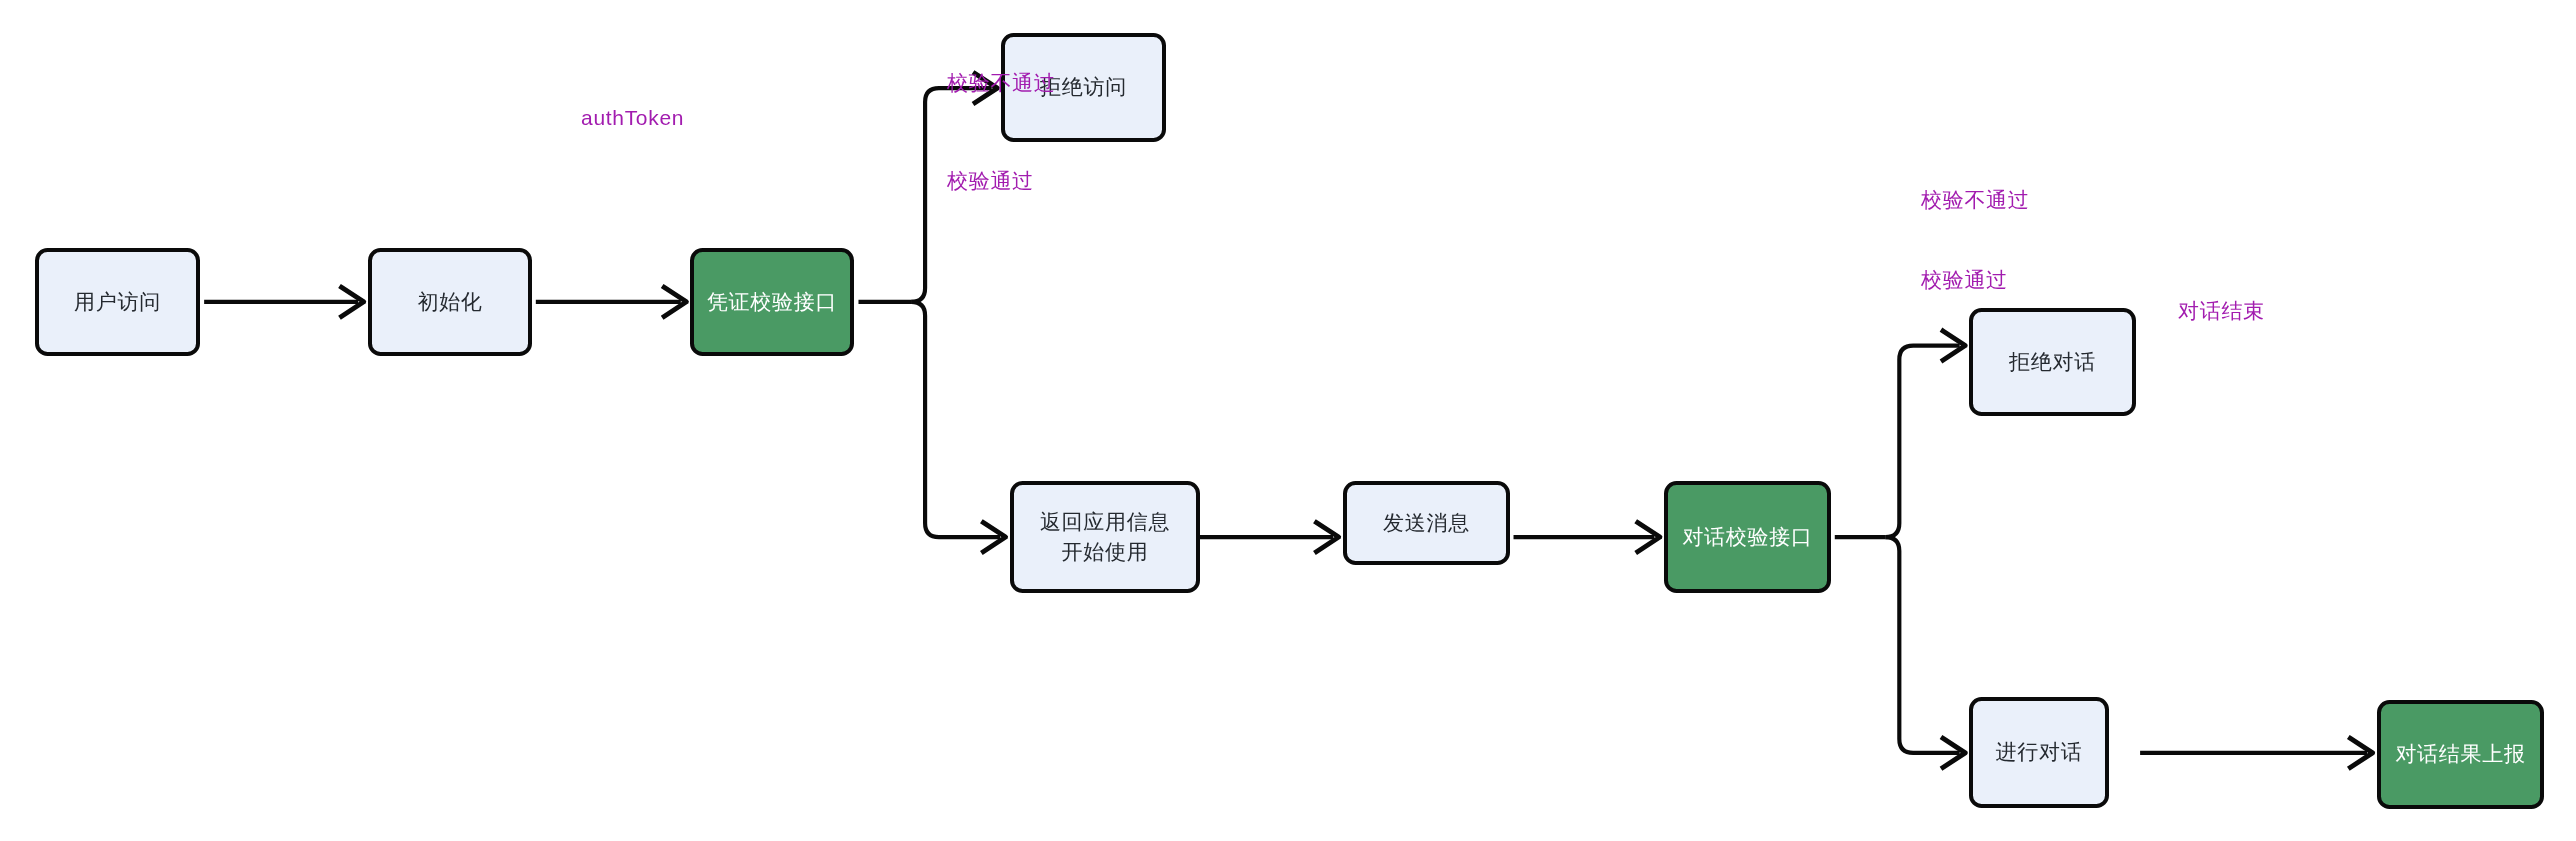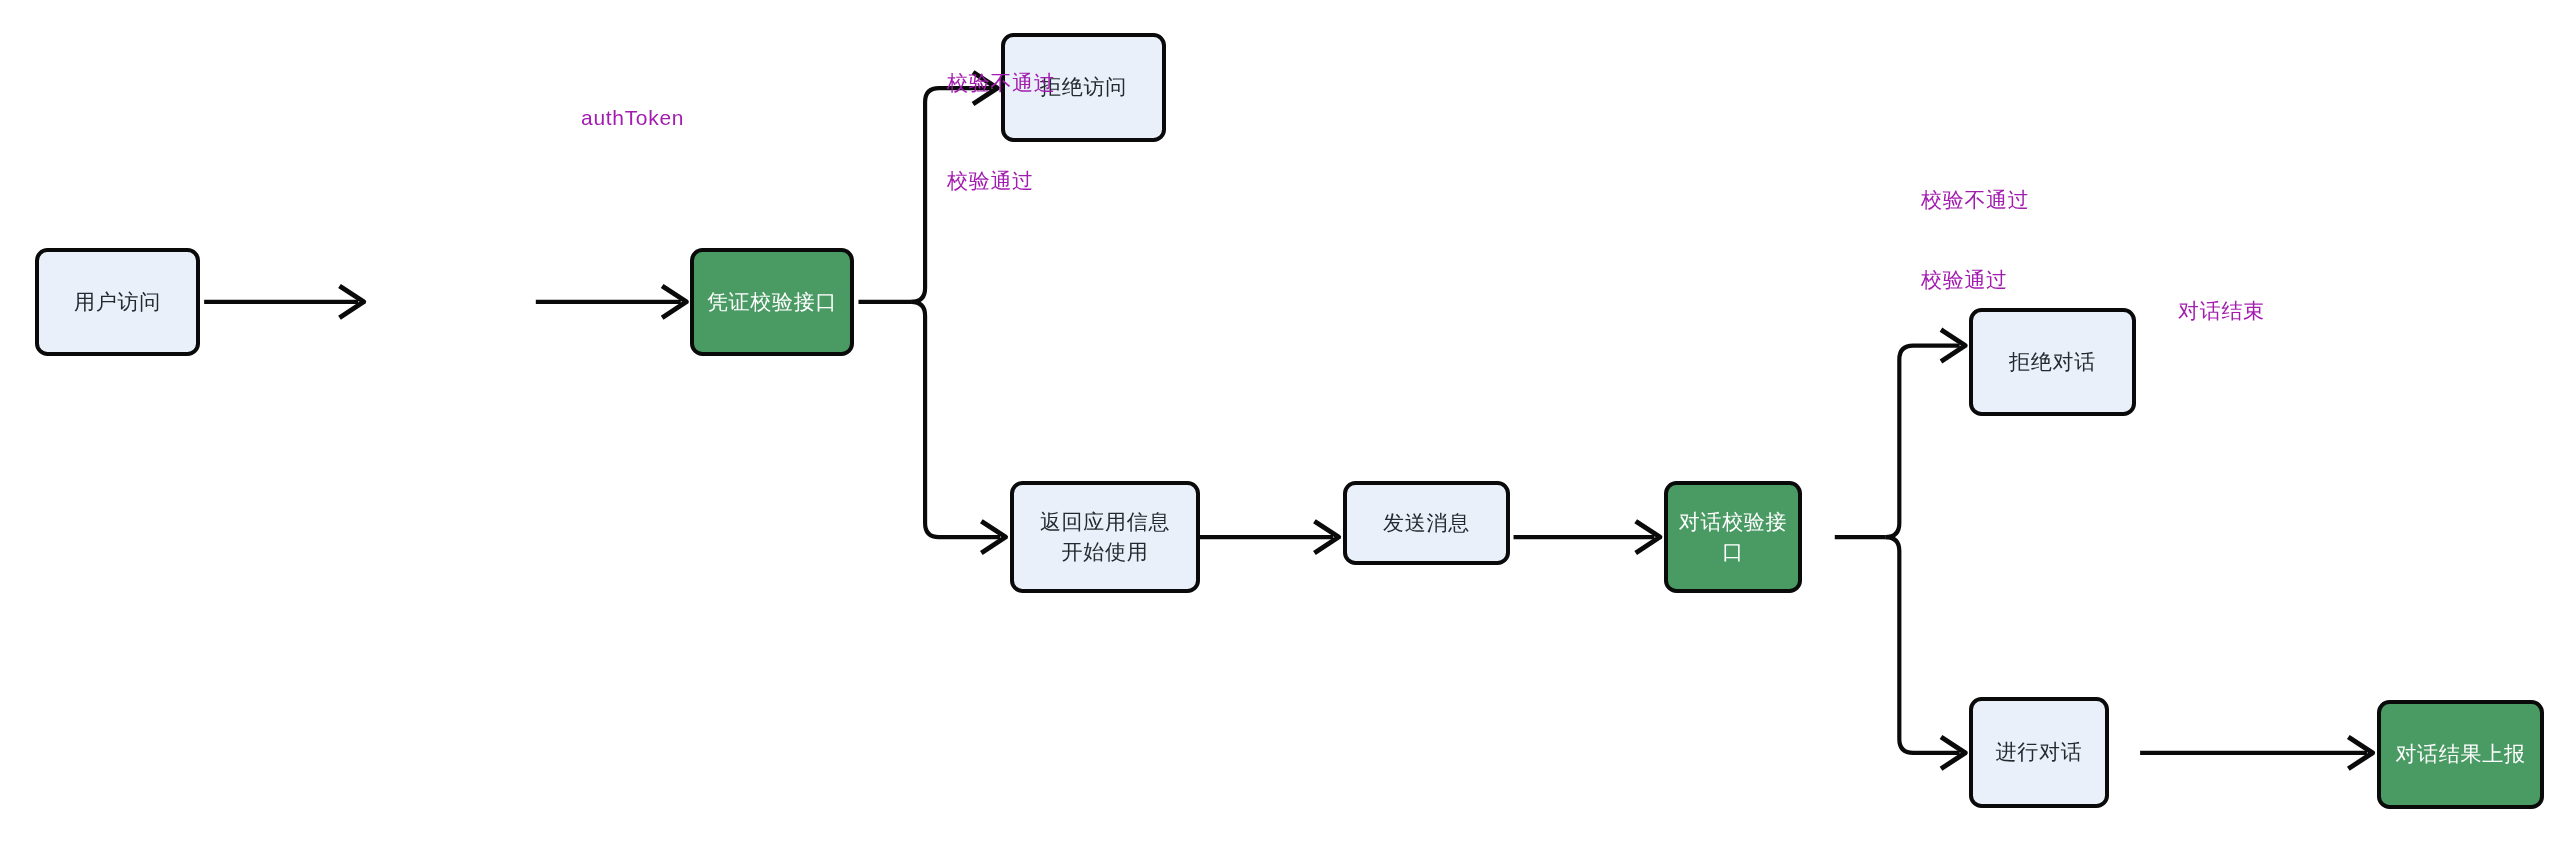--- a/index.html
+++ b/index.html
@@ -116,39 +116,42 @@
     <g>
       <path d="M 3084 1085 L 3411 1085"></path>
       <path class="head" d="M 3387 1064 L 3419 1085 L 3387 1106"></path>
     </g>
   </svg>
 
   <div class="node light" style="left:35px;  top:248px;  width:165px; height:108px;justify-content:center;">
     <span class="nlabel">用户访问</span>
   </div>
 
+  <div class="node light" style="left:368px; top:248px;  width:164px; height:108px;">
+    <span class="nlabel">初始化</span>
+  </div>
 
   <div class="node green" style="left:690px; top:248px;  width:164px; height:108px;">
     <span class="nlabel">凭证校验接口</span>
   </div>
 
   <div class="node light" style="left:1001px; top:33px;  width:165px; height:109px;">
     <span class="nlabel">拒绝访问</span>
   </div>
 
   <div class="node light" style="left:1010px; top:481px; width:190px; height:112px;">
     <span class="nlabel">返回应用信息
 开始使用</span>
   </div>
 
   <div class="node light" style="left:1343px; top:481px; width:167px; height:84px;">
     <span class="nlabel">发送消息</span>
   </div>
 
-  <div class="node green" style="left:1664px; top:481px; width:138px; height:112px;">
+  <div class="node green" style="left:1664px; top:481px; width:167px; height:112px;">
     <span class="nlabel">对话校验接口</span>
   </div>
 
   <div class="node light" style="left:1969px; top:308px; width:167px; height:108px;">
     <span class="nlabel">拒绝对话</span>
   </div>
 
   <div class="node light" style="left:1969px; top:697px; width:140px; height:111px;">
     <span class="nlabel">进行对话</span>
   </div>

